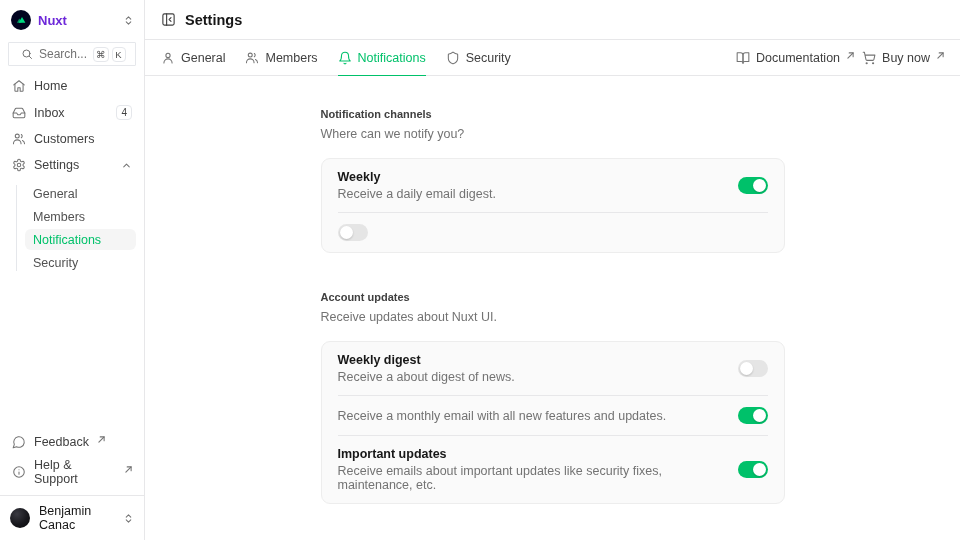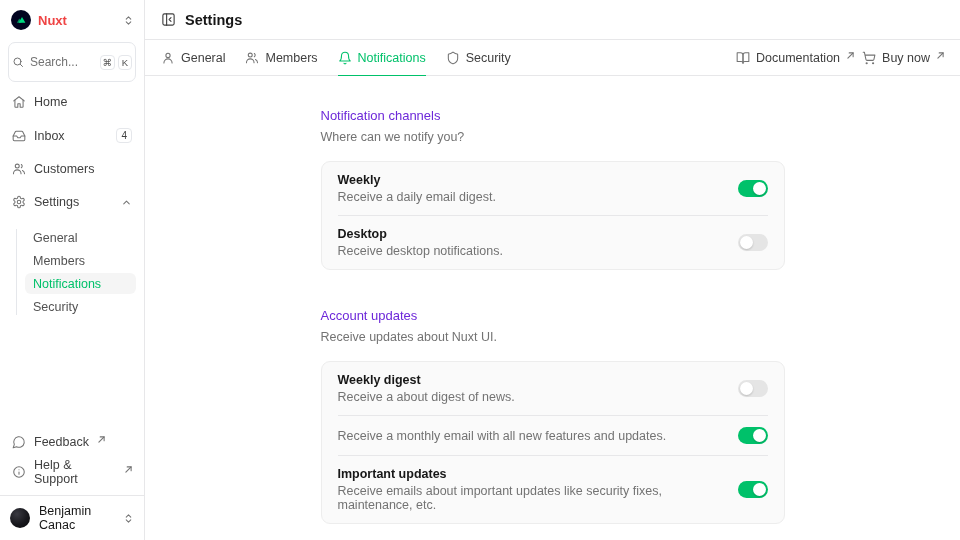--- a/index.html
+++ b/index.html
@@ -18,38 +18,38 @@
     border-right: 1px solid #e7e7e9;
     display: flex; flex-direction: column;
     background: #fff;
   }
   .ws-row { display: flex; align-items: center; gap: 7px; padding: 10px 10px 7px 11px; }
   .ws-logo {
     width: 20px; height: 20px; border-radius: 50%;
     background: #020420; display: flex; align-items: center; justify-content: center;
     flex: 0 0 auto;
   }
-  .ws-name { font-weight: 700; font-size: 13px; color: #ef4444; }
+  .ws-name { font-weight: 700; font-size: 13px; color: #6d28d9; }
   .sel-chev { margin-left: auto; color: #737373; display: flex; }
 
   .search-box {
-    margin: 5px 8px 10px; height: 40px;
-    border: 1px solid #e5e7eb; border-radius: 7px;
-    display: flex; align-items: center; gap: 6px; padding: 0 3px;
+    margin: 5px 8px 10px; height: 24px;
+    border: 1px solid #e5e7eb; border-radius: 1px;
+    display: flex; align-items: center; gap: 6px; padding: 0 12px;
     color: #737373; background: #fff; cursor: text;
   }
   .search-box .ph { font-size: 12px; color: #737373; }
   .kbd-group { margin-left: auto; display: flex; gap: 3px; }
   .kbd {
     min-width: 14px; height: 15px; padding: 0 2px;
     border: 1px solid #e5e7eb; border-radius: 4px; background: #fff;
     font-size: 9.5px; color: #525252; display: flex; align-items: center; justify-content: center;
   }
 
-  .nav { display: flex; flex-direction: column; gap: 13px; padding: 0 8px; }
+  .nav { display: flex; flex-direction: column; gap: 6px; padding: 0 8px; }
   .nav-item {
     display: flex; align-items: center; gap: 8px;
     padding: 3px 4px; border-radius: 6px;
     color: #404040; cursor: pointer;
   }
   .nav-item .ico { color: #737373; display: flex; flex: 0 0 auto; }
   .badge {
     margin-left: auto; font-size: 10px; line-height: 13px;
     border: 1px solid #e5e7eb; border-radius: 4px; background: #fff;
     padding: 0 4px; color: #404040;
@@ -101,21 +101,21 @@
     content: ""; position: absolute; left: 0; right: 0; bottom: -1px;
     height: 1.5px; background: #00C16A;
   }
   .tab-actions { margin-left: auto; display: flex; gap: 8px; align-items: center; }
   .action-btn { display: flex; align-items: center; gap: 6px; color: #404040; cursor: pointer; }
   .action-btn .ico { color: #737373; display: flex; }
 
   .content { flex: 1; overflow: hidden; padding-top: 32px; }
   .col { width: 464px; margin: 0 auto; }
   .section + .section { margin-top: 38px; }
-  .section-title { font-size: 13px; font-weight: 400; color: #6d28d9; margin-bottom: 7px; }
+  .section-title { font-size: 11px; font-weight: 700; color: #404040; margin-bottom: 7px; }
   .section-desc { font-size: 12.5px; color: #737373; margin-bottom: 17px; }
 
   .card {
     background: #fafafa; border: 1px solid #ededed; border-radius: 9px;
   }
   .row { display: flex; align-items: center; padding: 11px 16px; }
   .row-text { flex: 1; padding-right: 16px; }
   .row-title { font-size: 12.5px; font-weight: 600; color: #171717; margin-bottom: 3px; }
   .row-desc { font-size: 12.5px; color: #737373; }
   .row-divider { height: 1px; background: #e7e7e9; margin: 0 16px; }
@@ -384,24 +384,20 @@
           <div class="card">
             <div class="row">
               <div class="row-text">
                 <div class="row-title">Weekly</div>
                 <div class="row-desc">Receive a daily email digest.</div>
               </div>
               <span class="toggle on"></span>
             </div>
             <div class="row-divider"></div>
             <div class="row">
-              <div class="row-text">
-                <div class="row-title">Desktop</div>
-                <div class="row-desc">Receive desktop notifications.</div>
-              </div>
               <span class="toggle"></span>
             </div>
           </div>
         </section>
 
         <section class="section">
           <h2 class="section-title">Account updates</h2>
           <p class="section-desc">Receive updates about Nuxt UI.</p>
           <div class="card">
             <div class="row">

